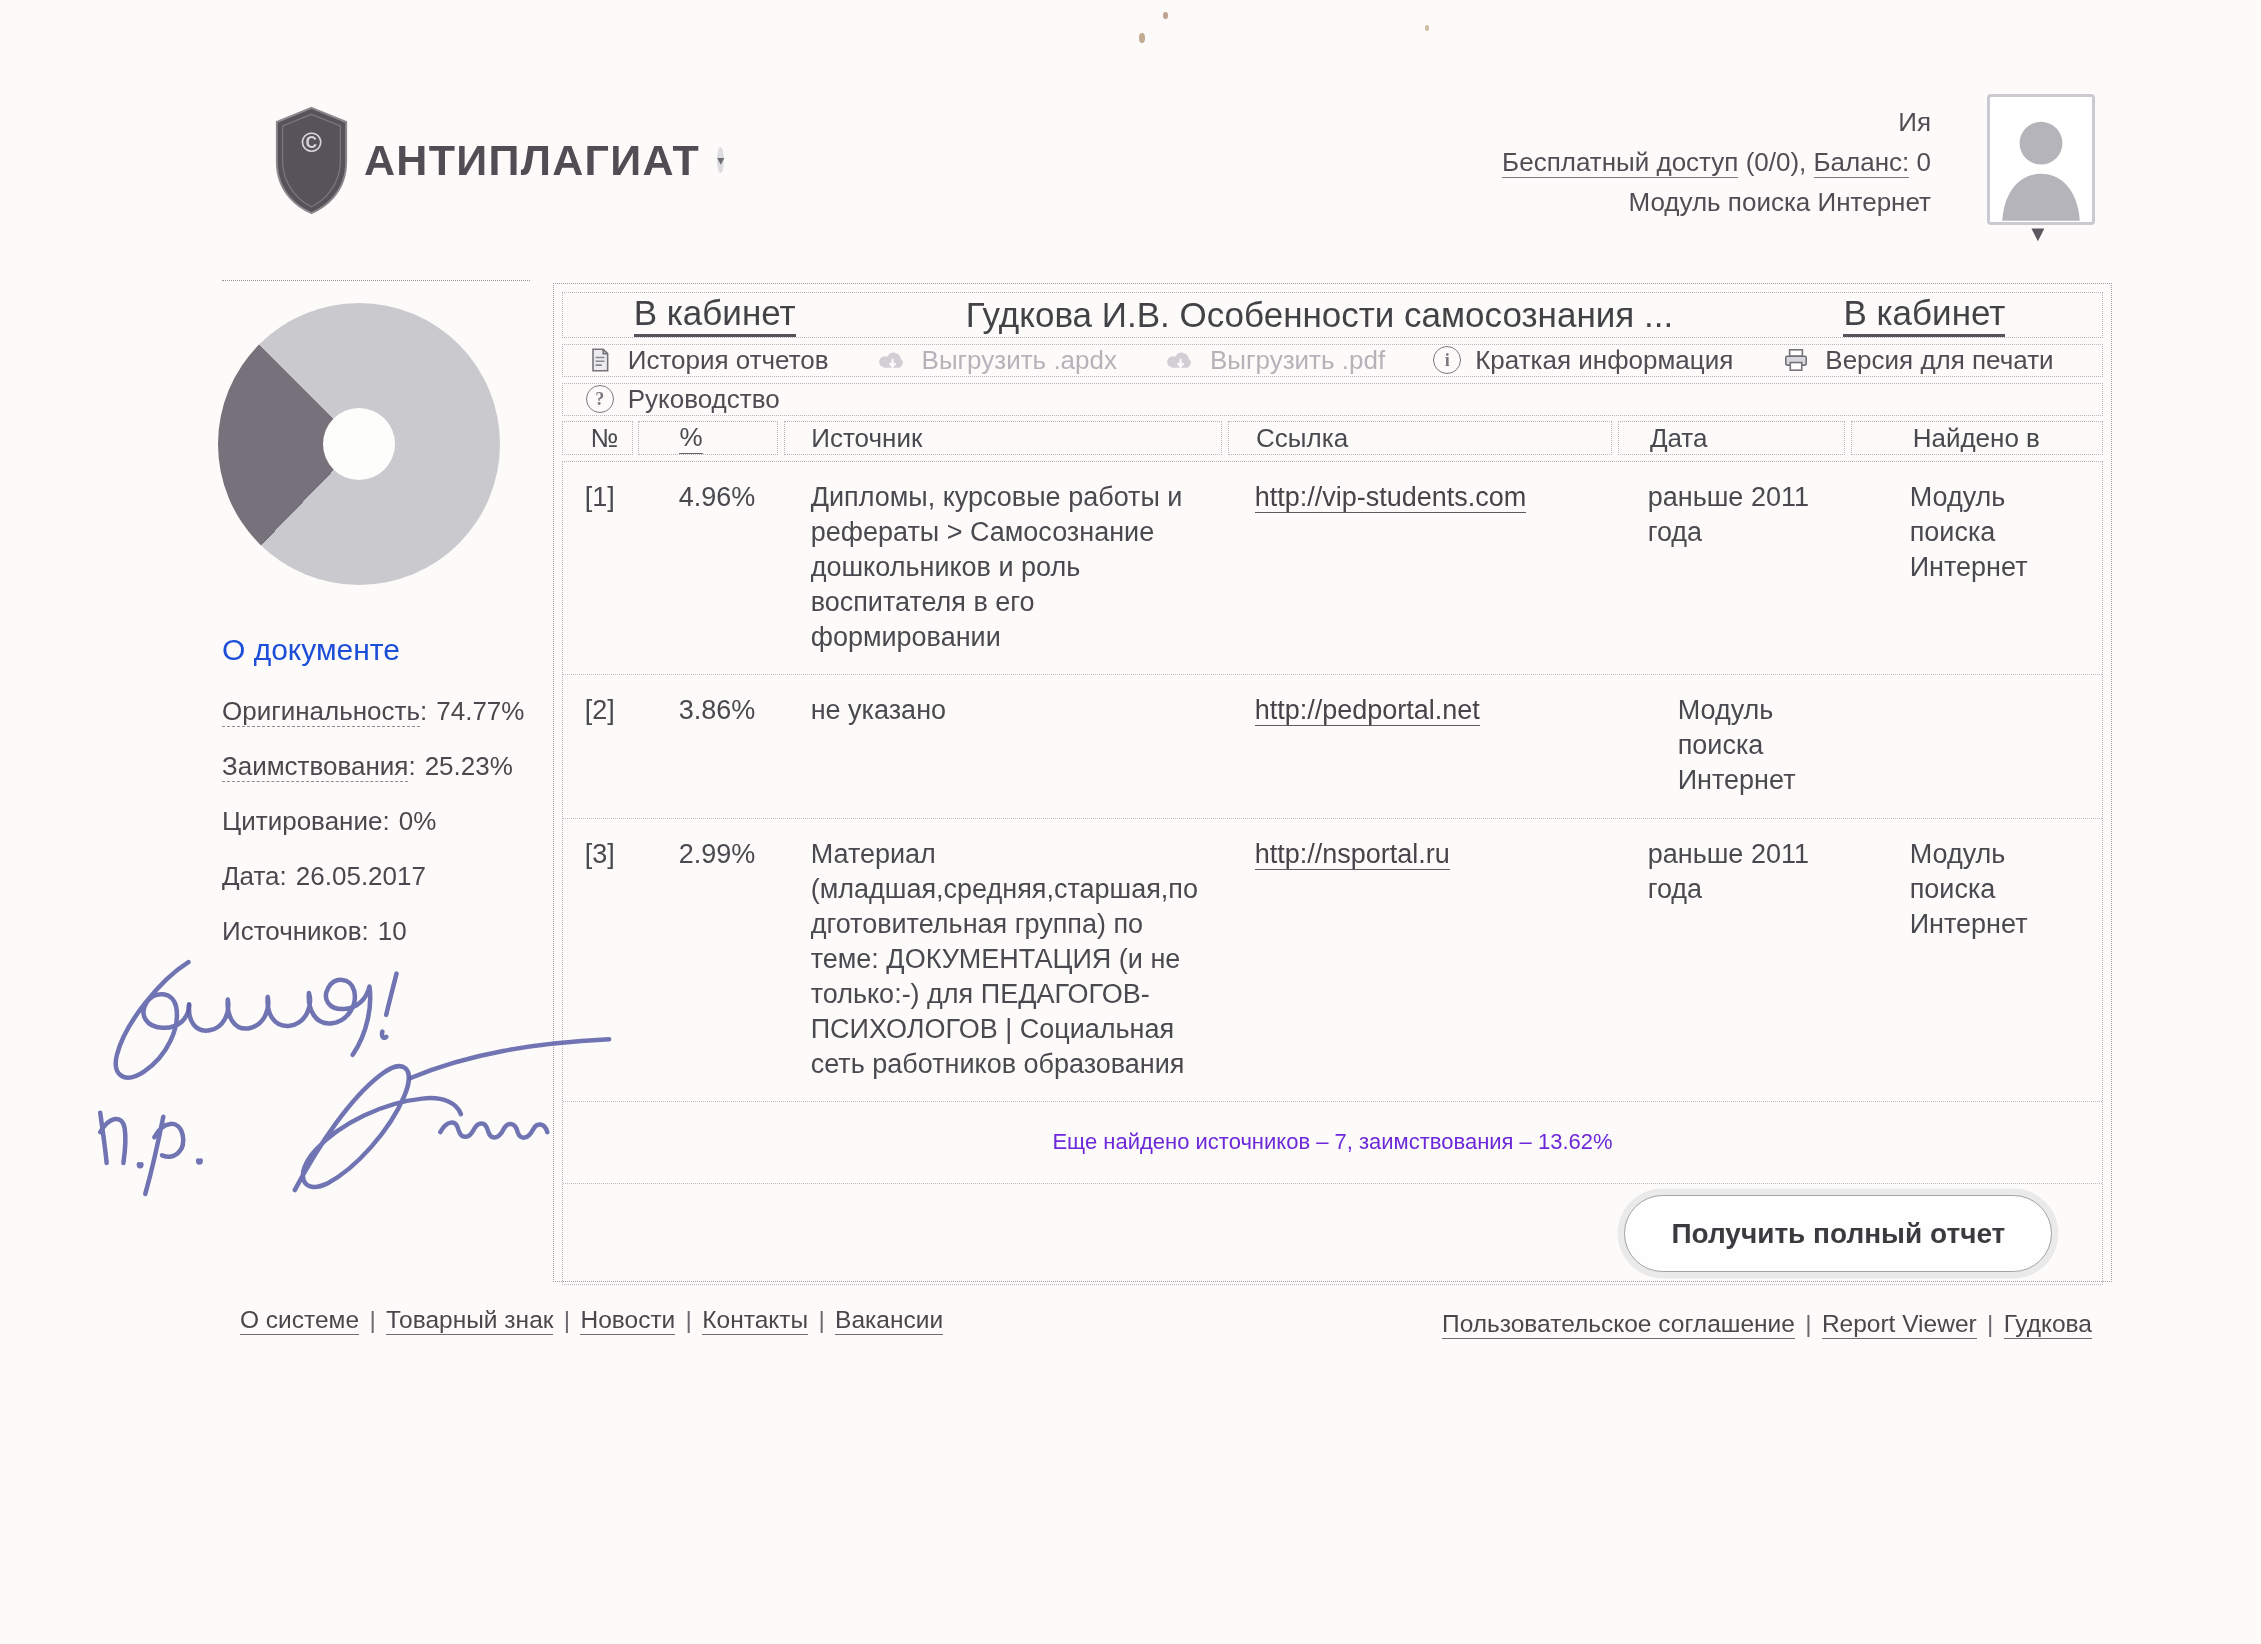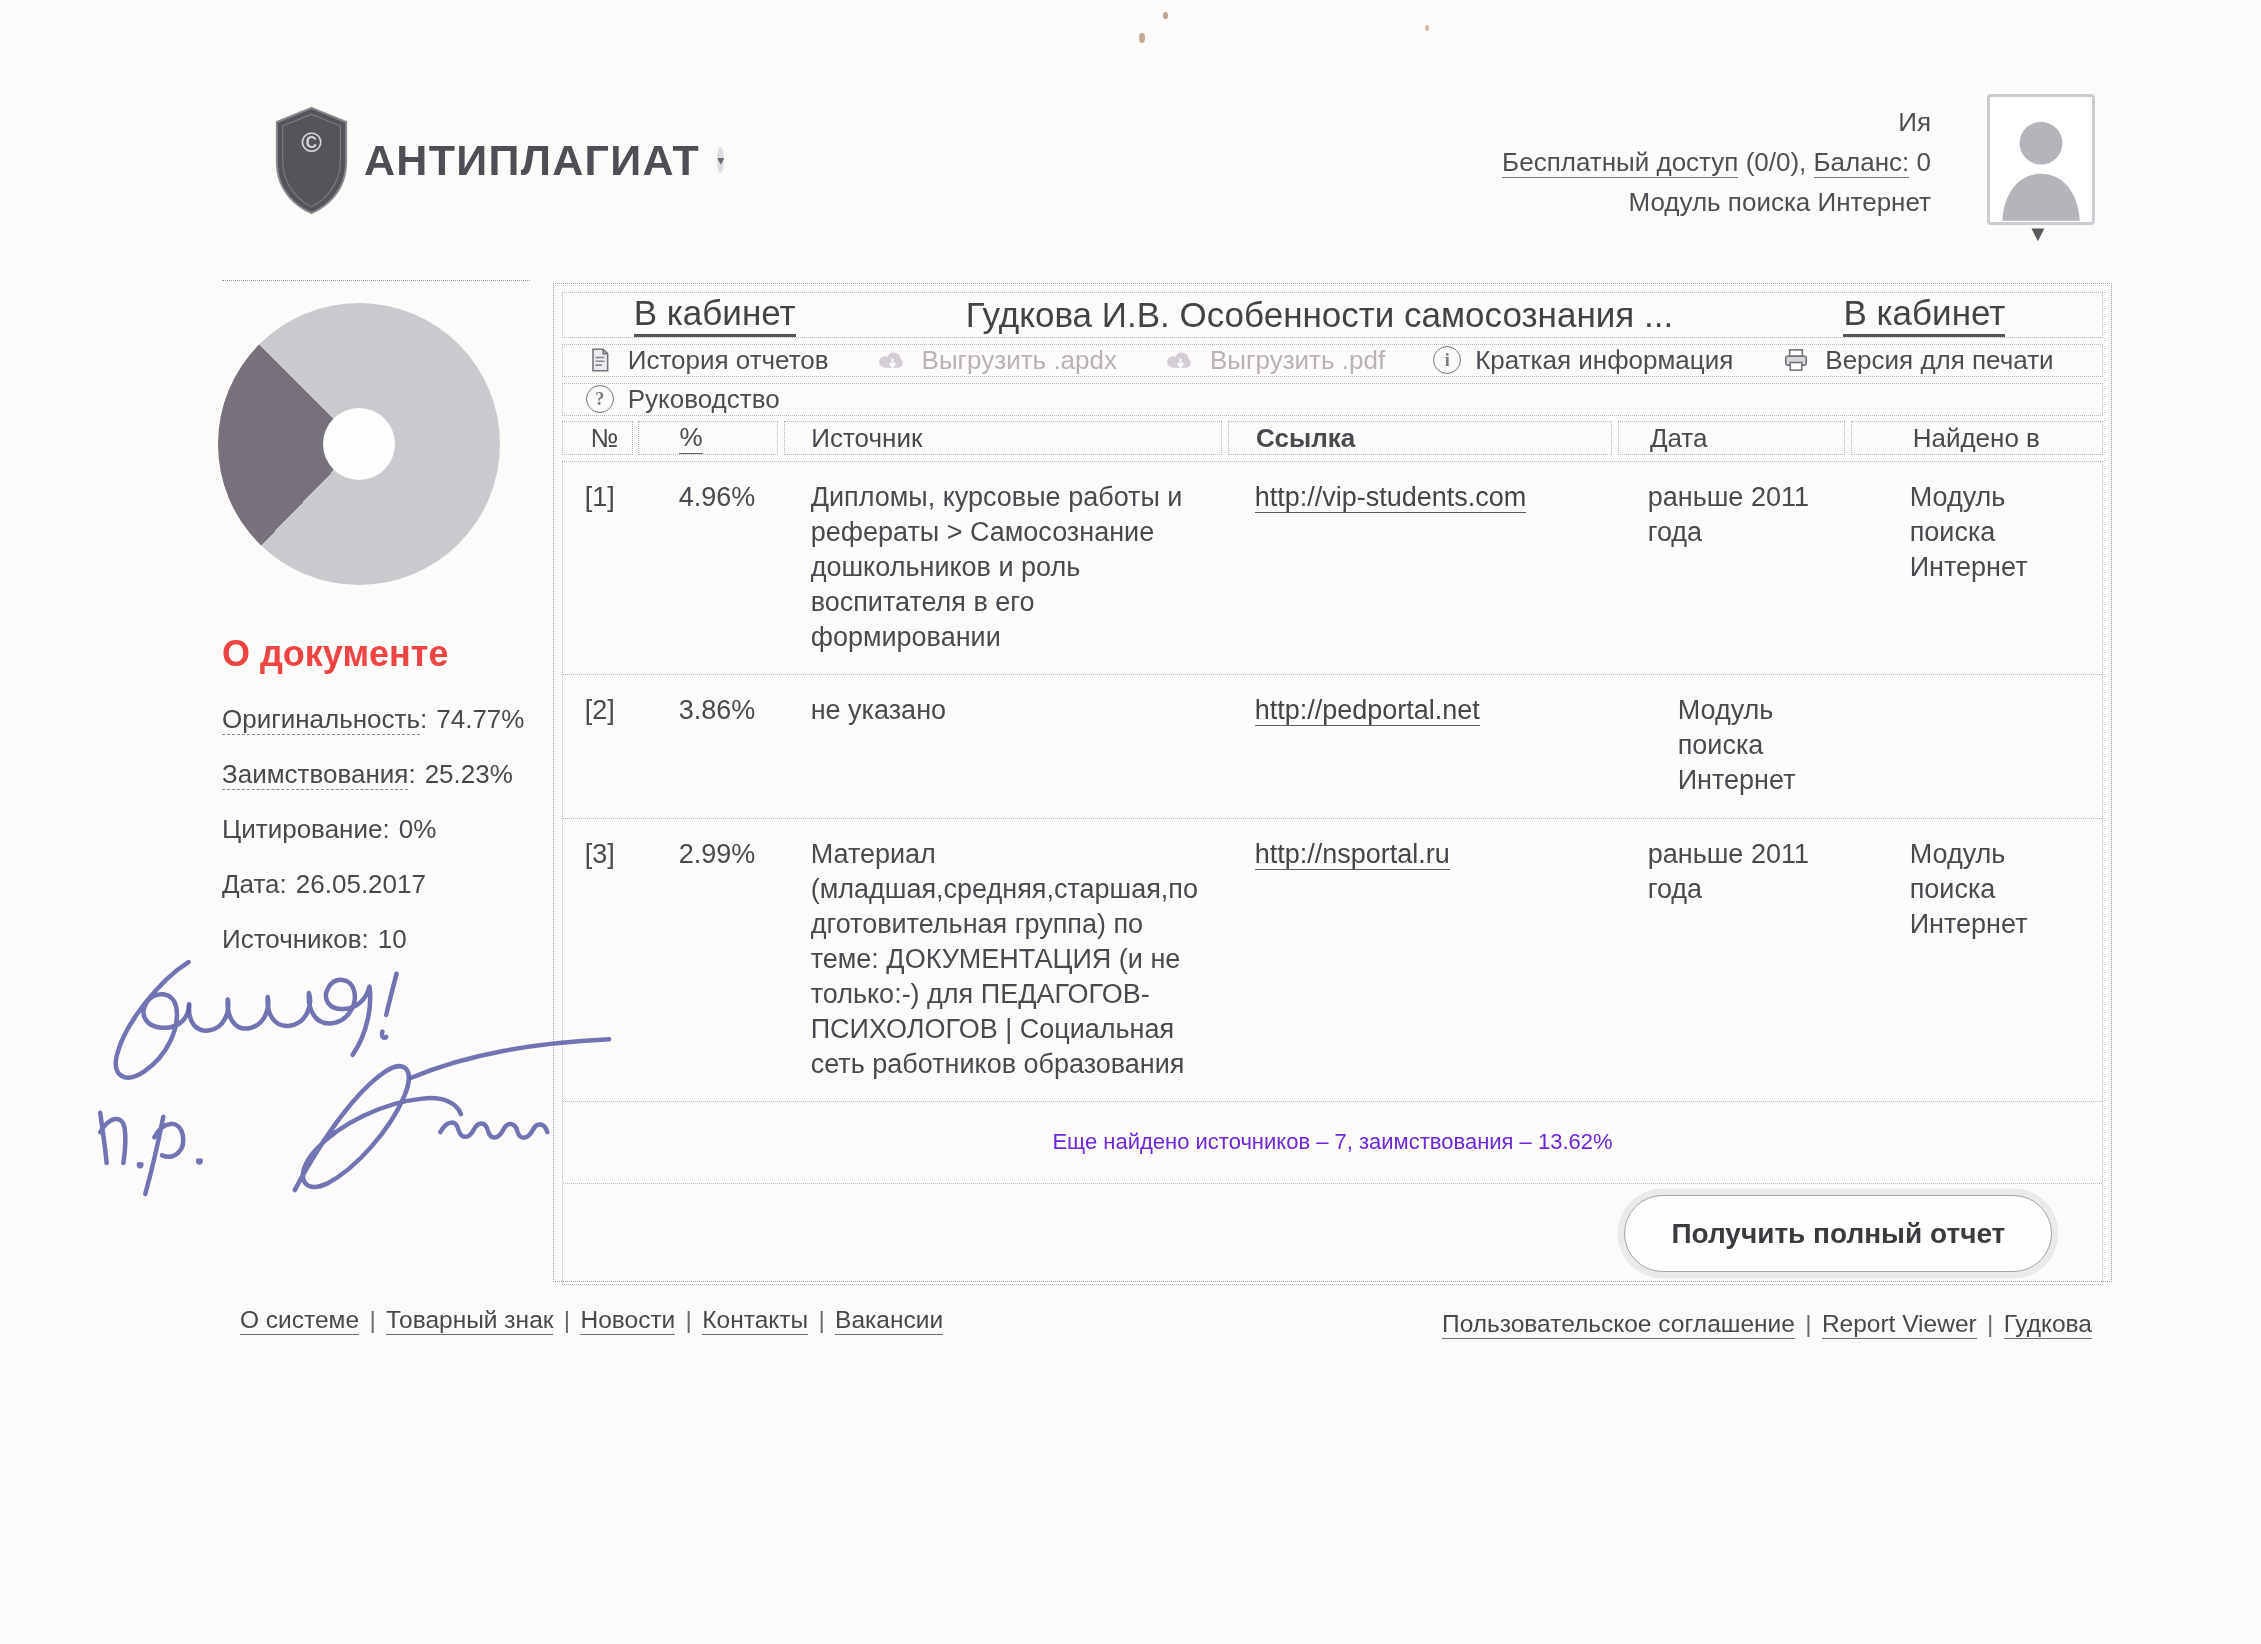--- a/index.html
+++ b/index.html
@@ -26,21 +26,21 @@
   .avatar{left:1987px;top:94px;width:108px;height:131px;background:#fff;
     border:3.2px solid #cbcad0;border-radius:3.9px;box-sizing:border-box;overflow:hidden;cursor:pointer;}
   .avatar svg{width:100%;height:100%;display:block;}
   .avatar-caret{left:2027px;top:223px;font-size:22px;color:#5b585f;line-height:1;cursor:pointer;}
 
   
   .sidebar-divider{left:222px;top:280px;width:308px;border-top:1.9px dotted #97969c;}
   .pie{left:218px;top:303px;width:282px;height:282px;border-radius:50%;position:absolute;}
   .pie-hole{position:absolute;left:105px;top:105px;width:72px;height:72px;border-radius:50%;background:#fdfdfc;}
   .about{left:222px;top:633px;width:341px;}
-  .about-title{font-size:36px;font-weight:bold;color:#ef4444;margin:0 0 28px 0;}
+  .about-title{font-size:30px;font-weight:normal;color:#1d4ed8;margin:0 0 28px 0;}
   .stat-line{font-size:26px;line-height:33px;margin-bottom:22px;color:#4a484e;white-space:nowrap;}
   .stat-line .lbl-link{border-bottom:1.9px dashed #8d8b91;cursor:pointer;}
   .stat-line .val{margin-left:9px;}
 
   
   .panel{left:553px;top:283px;width:1559px;height:999px;box-sizing:border-box;
     border:1.3px dotted #9fa0a6;padding:7.7px;display:flex;flex-direction:column;gap:5.8px;background:transparent;}
   .cell{border:1.3px dotted #b7b6bc;box-sizing:border-box;}
 
   .panel-header{height:67px;display:flex;align-items:center;padding:0 97px 0 71px;}
@@ -54,21 +54,21 @@
   .tool-item svg{display:block;}
   .circle-glyph{width:28px;height:28px;border-radius:50%;border:1.9px solid #7a787e;box-sizing:border-box;
     display:flex;align-items:center;justify-content:center;font-size:18px;font-weight:bold;color:#7a787e;font-family:"Liberation Serif","DejaVu Serif",serif;}
 
   .guide-row{height:66px;display:flex;align-items:center;padding-left:23px;}
 
   .thead{display:grid;grid-template-columns:71px 140px 438px 384px 227px 1fr;gap:5.8px;height:66px;}
   .th{border:1.3px dotted #b7b6bc;box-sizing:border-box;display:flex;align-items:center;
     font-size:26px;color:#4a4950;}
   .th-n{padding-left:28px;} .th-p{padding-left:40px;} .th-src{padding-left:26px;}
-  .th-link{padding-left:27px;font-weight:bold;} .th-date{padding-left:31px;} .th-found{padding-left:61px;}
+  .th-link{padding-left:27px;} .th-date{padding-left:31px;} .th-found{padding-left:61px;}
   .sort-link{border-bottom:1.9px solid #67656b;cursor:pointer;}
 
   .tbody{border:1.3px dotted #b7b6bc;box-sizing:border-box;flex:1;display:flex;flex-direction:column;}
   .trow{display:grid;grid-template-columns:76px 146px 443px 389px 232px 1fr;
     border-bottom:1.3px dotted #bcbbc1;font-size:27px;line-height:35px;color:#4b4950;}
   .trow > div{padding-top:18px;padding-bottom:19.3px;box-sizing:border-box;}
   .td-n{padding-left:22px;} .td-p{padding-left:40px;}
   .td-src{padding-left:26px;padding-right:18px;overflow-wrap:anywhere;}
   .td-link{padding-left:27px;padding-right:19.3px;overflow-wrap:anywhere;}
   .td-date{padding-left:31px;padding-right:26px;}

